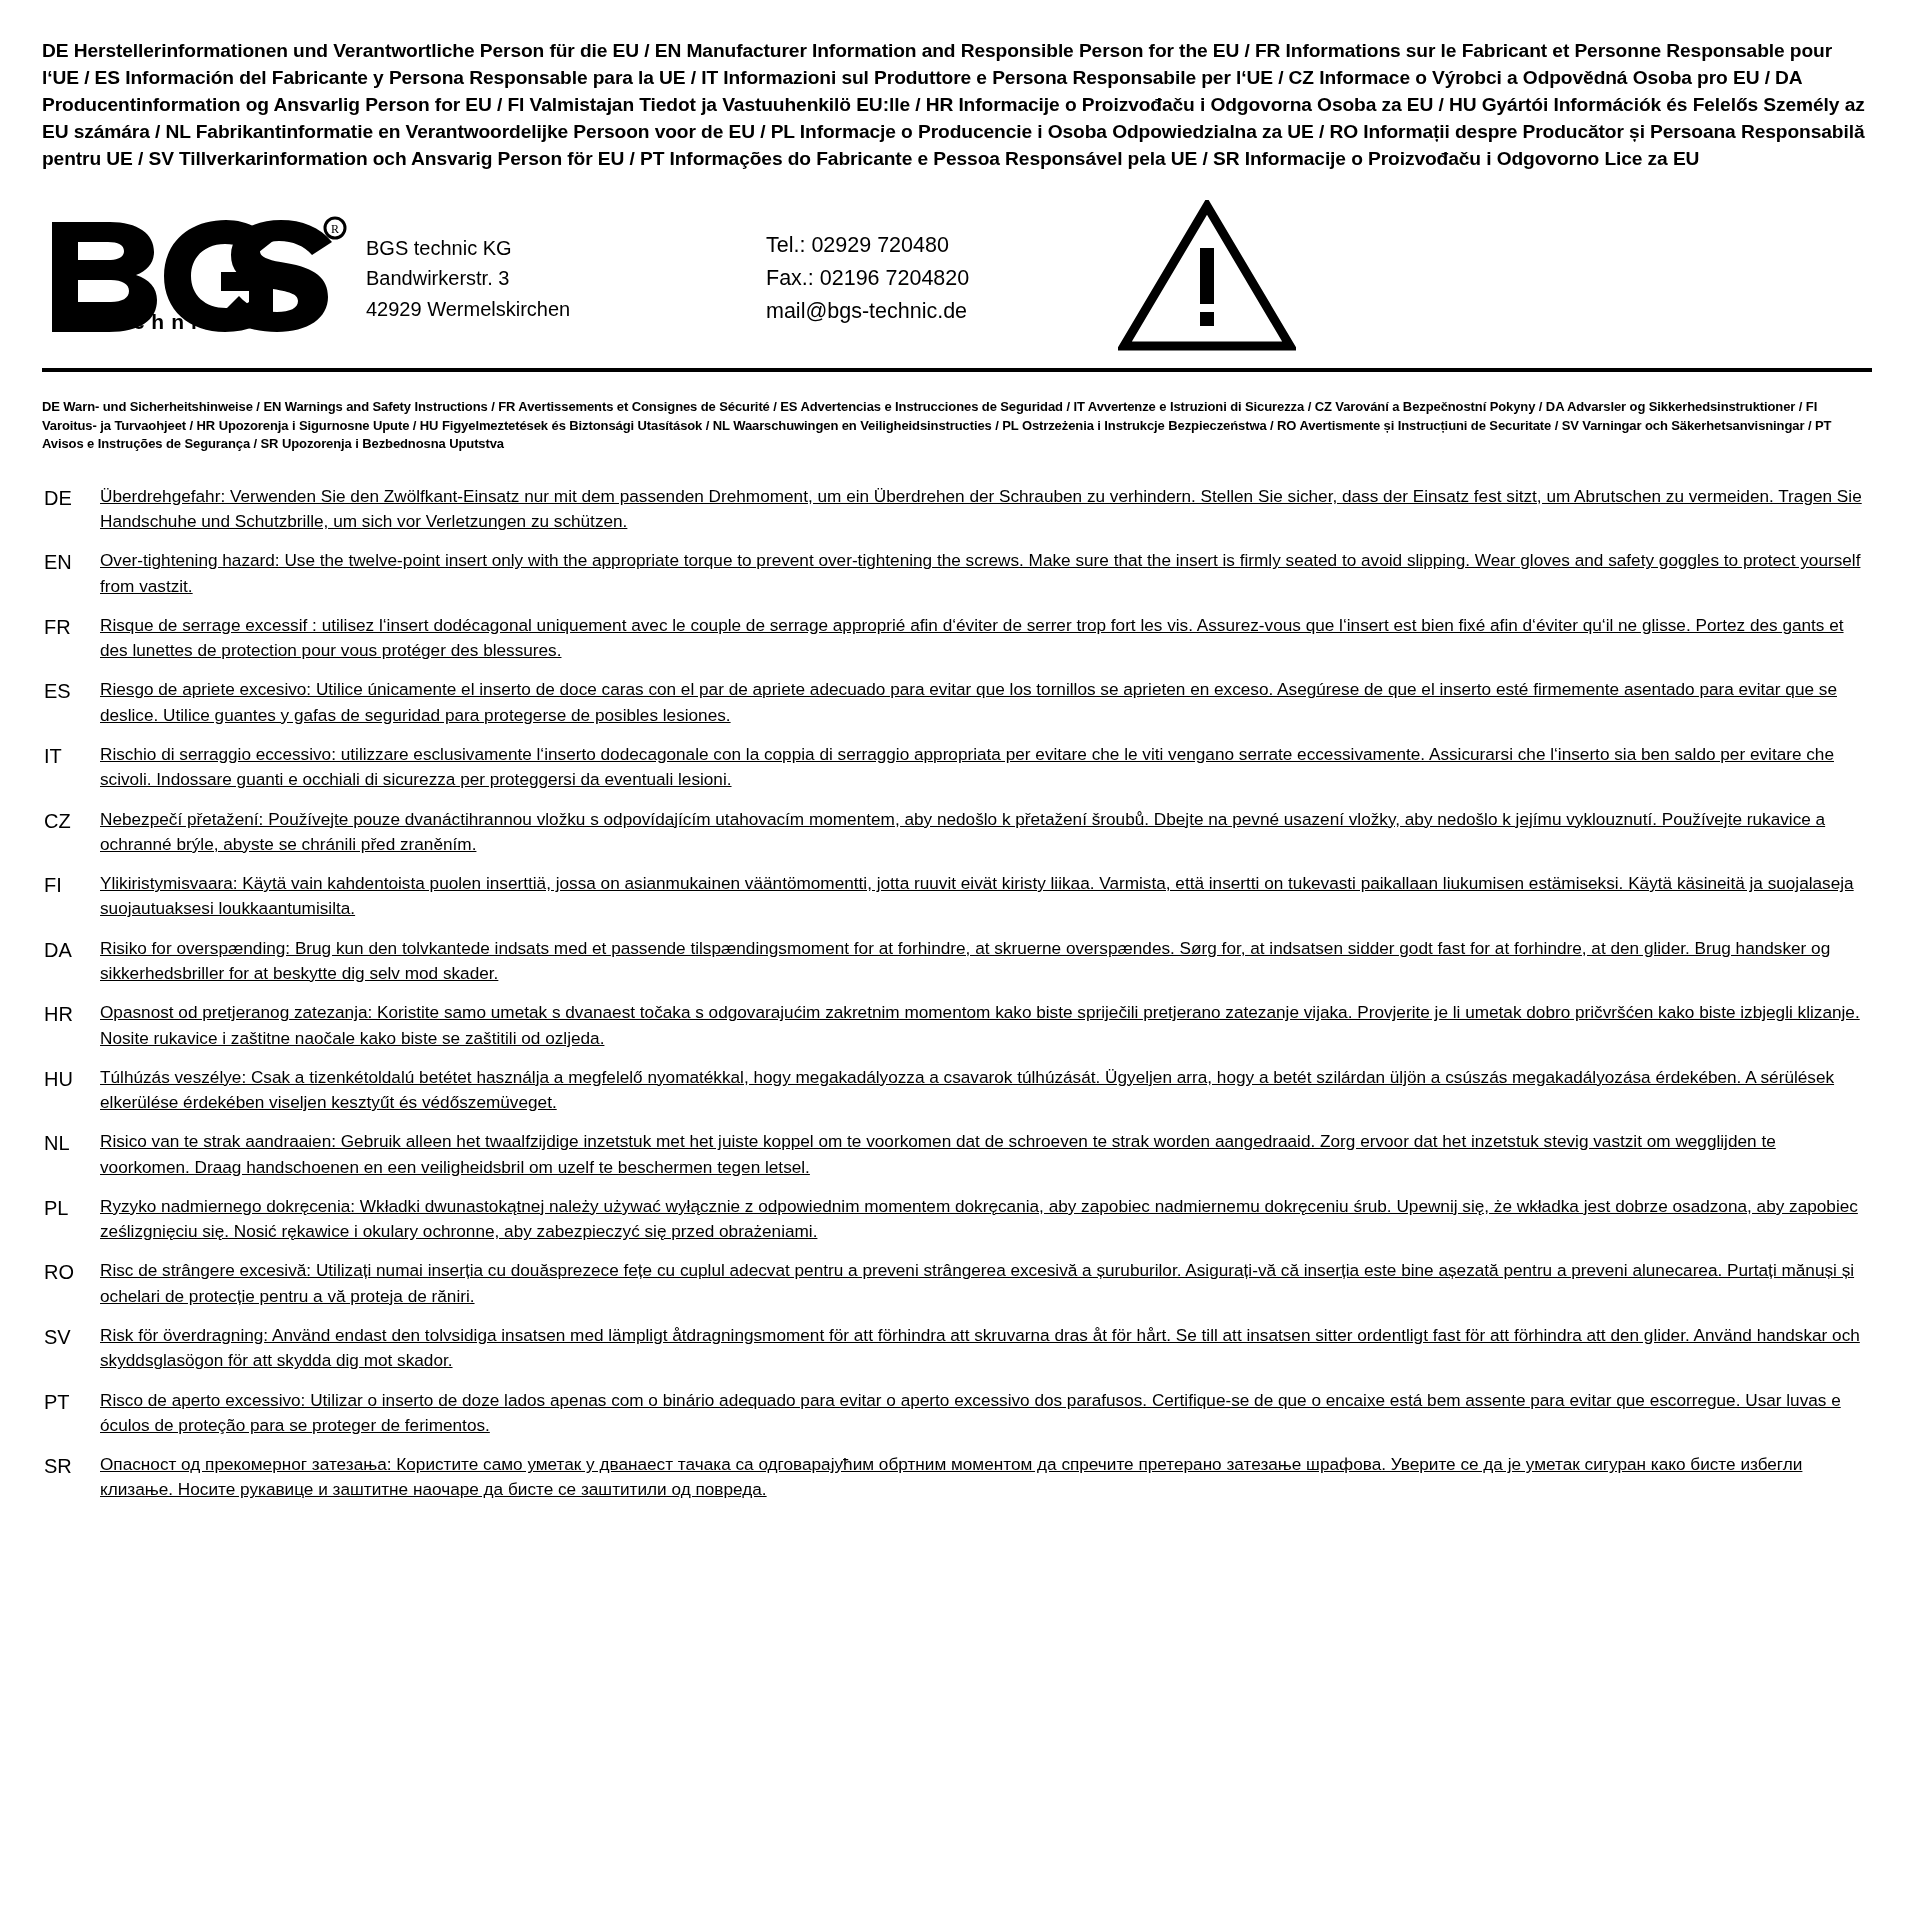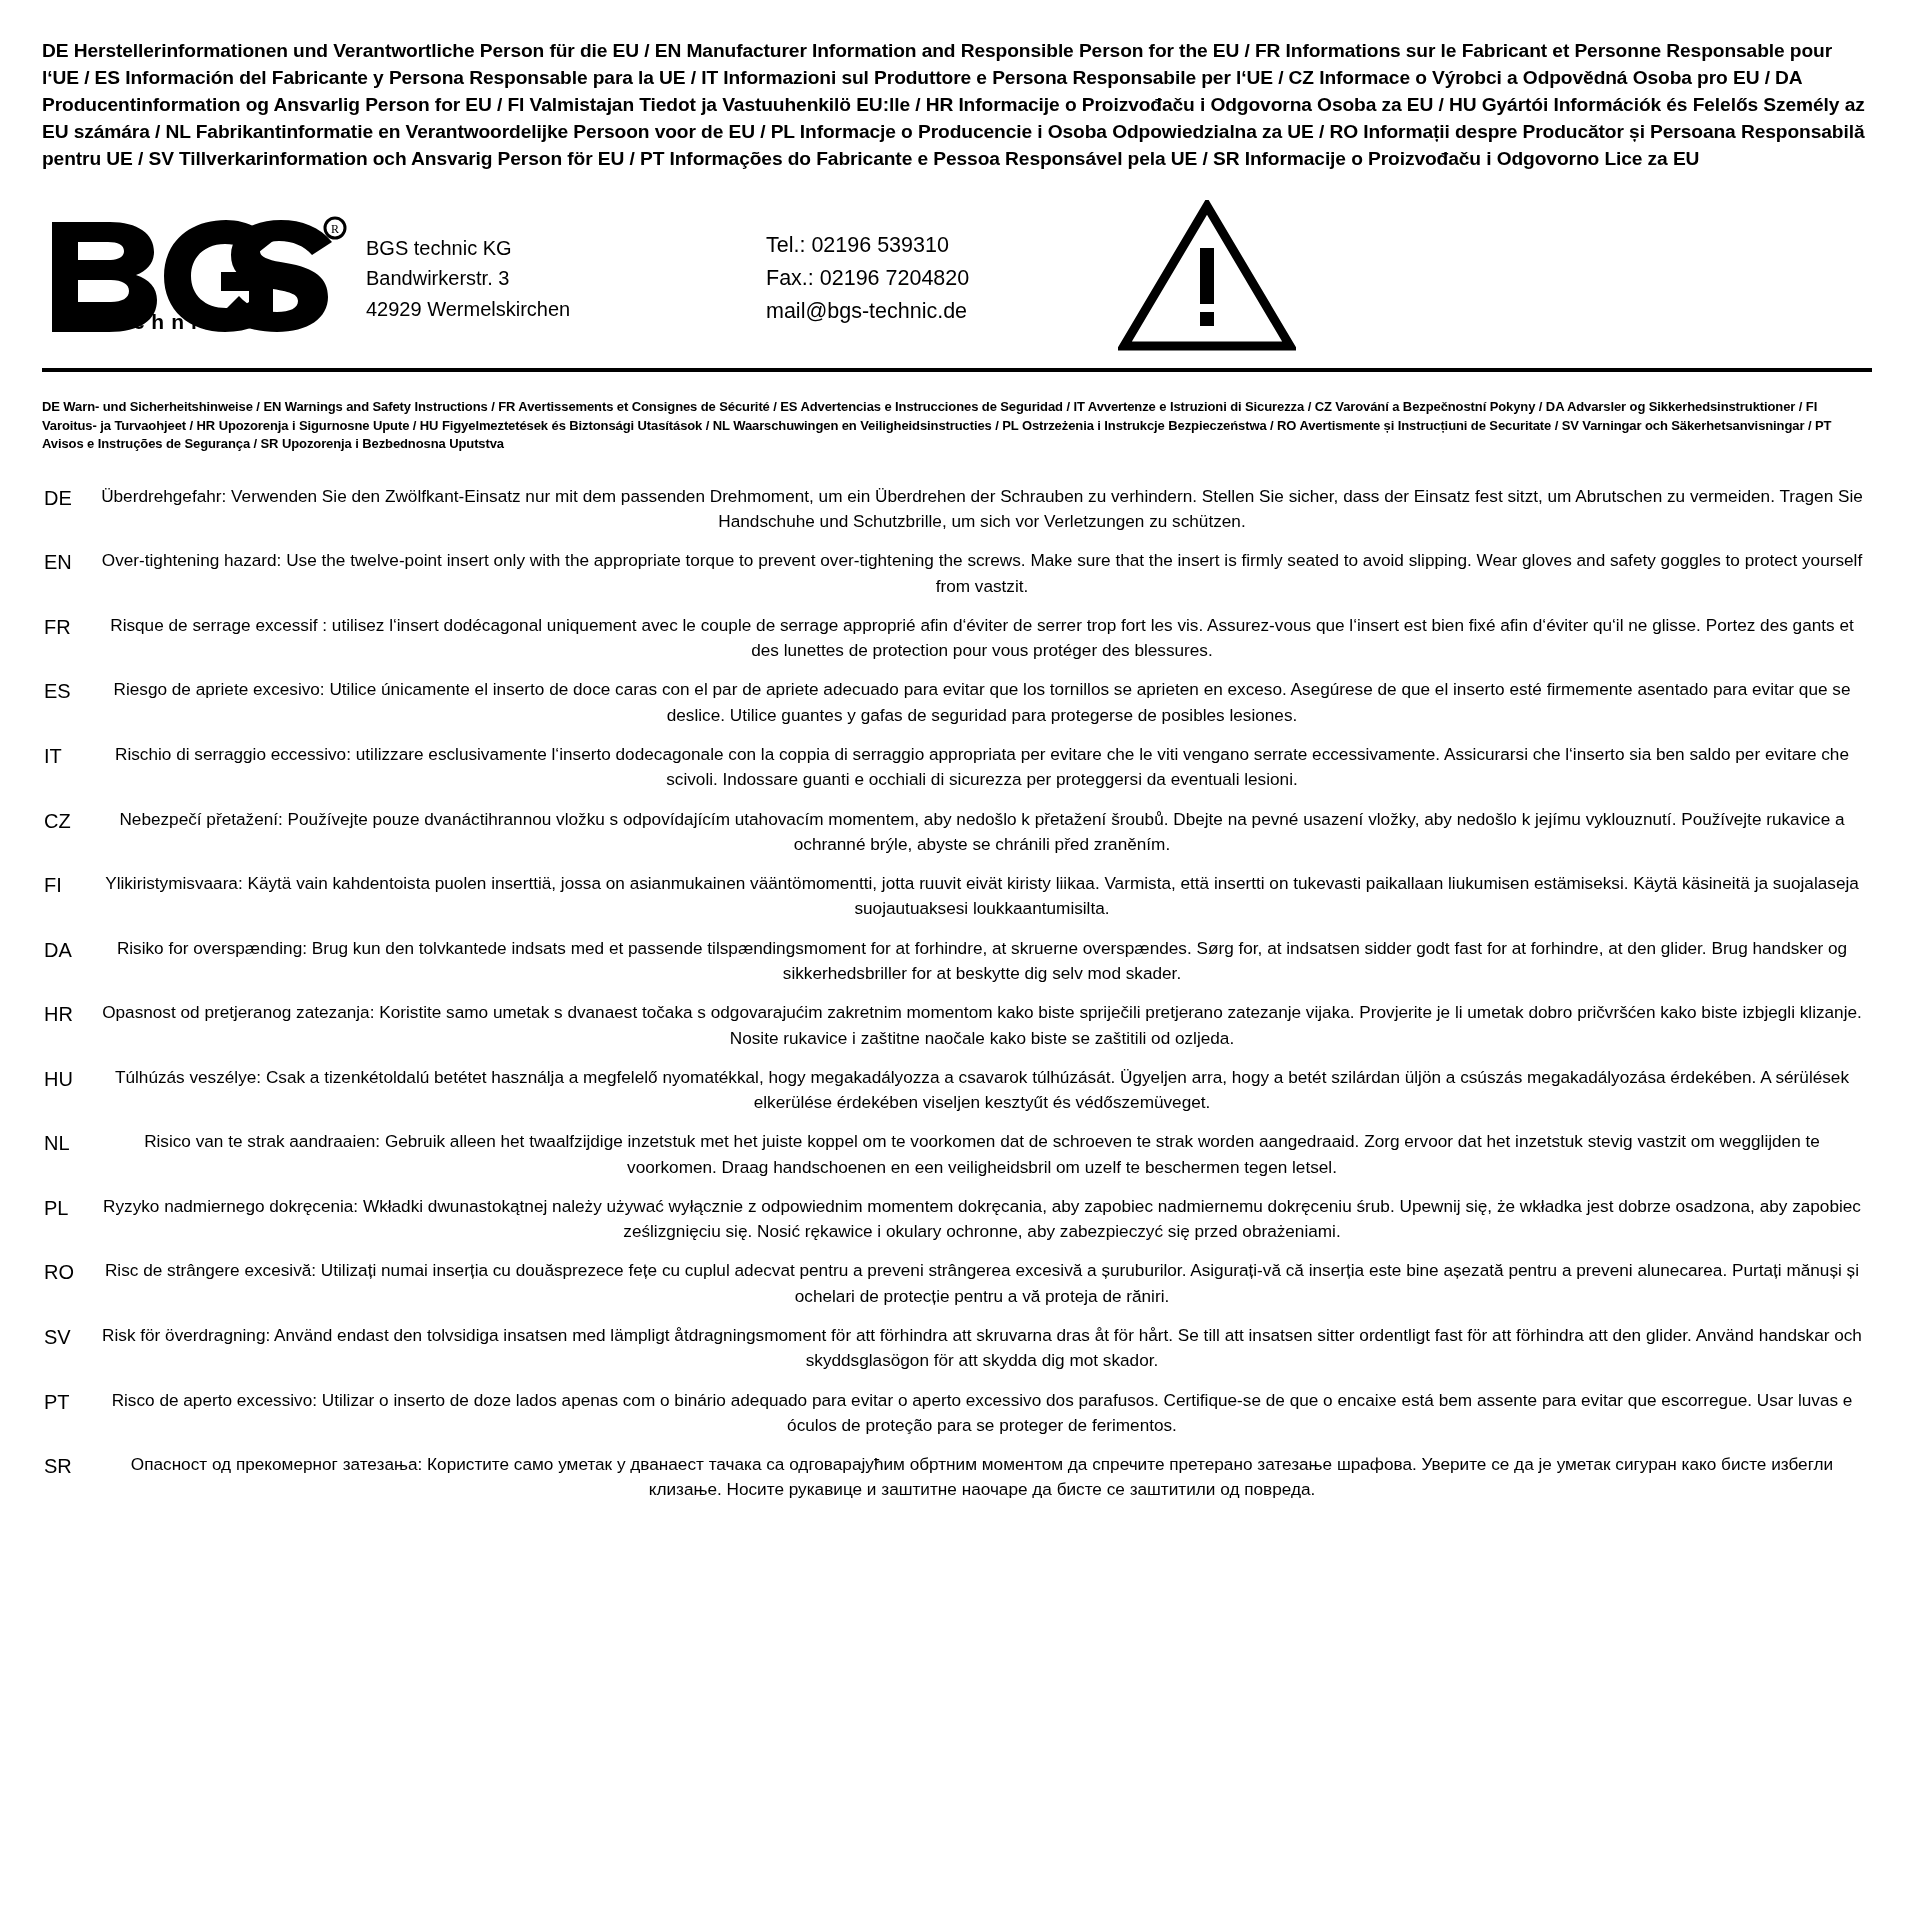--- a/index.html
+++ b/index.html
@@ -100,22 +100,23 @@
     font-size: 20px;
     font-weight: normal;
     line-height: 1.47;
     padding-left: 2px;
     box-sizing: border-box;
   }
   .lang-text {
     flex: 1 1 auto;
     font-size: 17.2px;
     line-height: 1.47;
-    text-align: center;
+    text-align: left;
     padding-right: 8px;
+    text-decoration: underline;
   }
 </style>
 </head>
 <body>
 
 <div class="page">
 
   <div class="top-heading">DE Herstellerinformationen und Verantwortliche Person für die EU  /  EN Manufacturer Information and Responsible Person for the EU  /  FR Informations sur le Fabricant et Personne Responsable pour l‘UE  /  ES Información del Fabricante y Persona Responsable para la UE  /  IT Informazioni sul Produttore e Persona Responsabile per l‘UE  /  CZ Informace o Výrobci a Odpovědná Osoba pro EU  /  DA Producentinformation og Ansvarlig Person for EU  /  FI Valmistajan Tiedot ja Vastuuhenkilö EU:lle  /  HR Informacije o Proizvođaču i Odgovorna Osoba za EU  /  HU Gyártói Információk és Felelős Személy az EU számára  /  NL Fabrikantinformatie en Verantwoordelijke Persoon voor de EU  /  PL Informacje o Producencie i Osoba Odpowiedzialna za UE  /  RO Informații despre Producător și Persoana Responsabilă pentru UE  /  SV Tillverkarinformation och Ansvarig Person för EU  /  PT Informações do Fabricante e Pessoa Responsável pela UE  /  SR Informacije o Proizvođaču i Odgovorno Lice za EU</div>
 
   <div class="company-band">
@@ -144,21 +145,21 @@
       </svg>
     </div>
 
     <div class="addr-block">
       <div>BGS technic KG</div>
       <div>Bandwirkerstr. 3</div>
       <div>42929 Wermelskirchen</div>
     </div>
 
     <div class="contact-block">
-      <div>Tel.: 02196 539310</div>
+      <div>Tel.: 02929 720480</div>
       <div>Fax.: 02196 7204820</div>
       <div>mail@bgs-technic.de</div>
     </div>
 
 
     <div class="warn-block">
       <svg width="178" height="152" viewBox="0 0 178 152">
         <polygon points="89,6 172,146 6,146" fill="none" stroke="#000000" stroke-width="9"></polygon>
         <rect x="82" y="48" width="14" height="56" fill="#000000"></rect>
         <rect x="82" y="112" width="14" height="14" fill="#000000"></rect>

